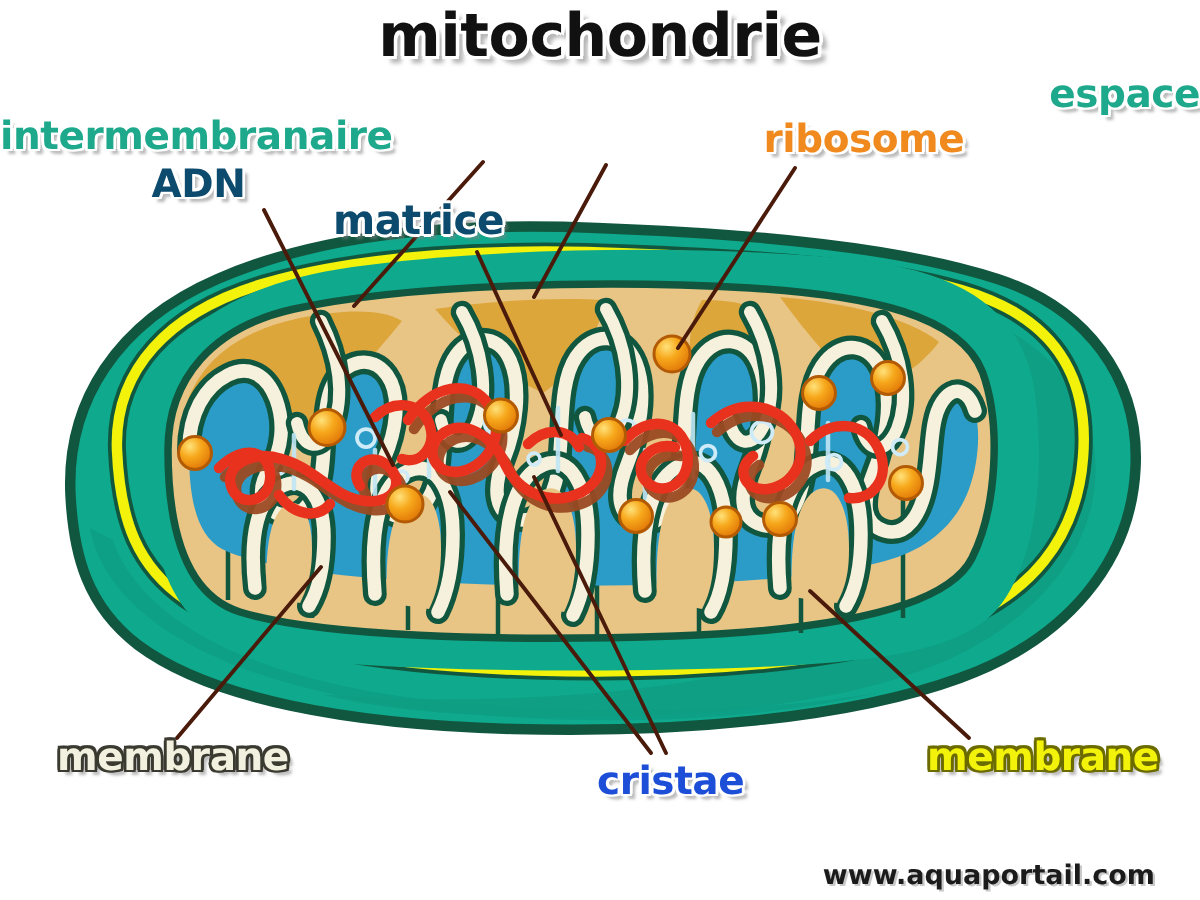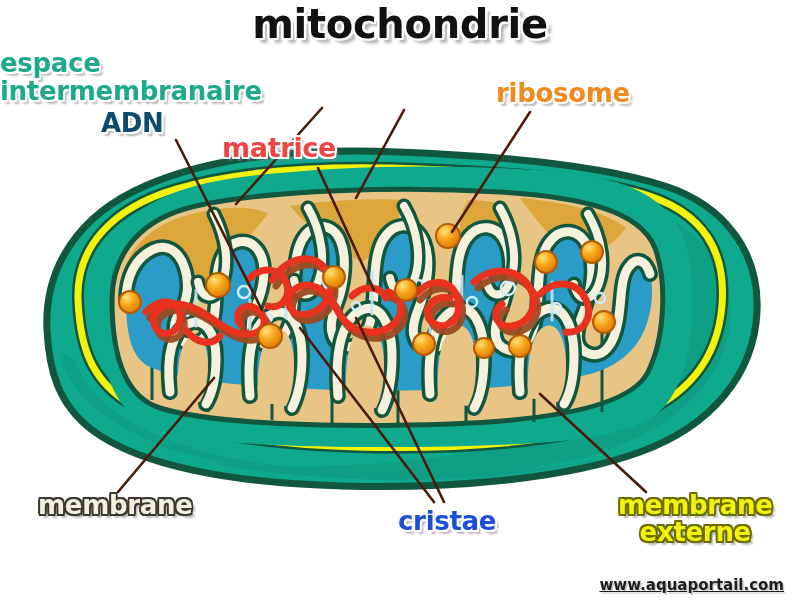--- a/index.html
+++ b/index.html
@@ -15,41 +15,41 @@
      text-shadow:
        -2px -2px 0 #fff, 2px -2px 0 #fff, -2px 2px 0 #fff, 2px 2px 0 #fff,
        0 -2.4px 0 #fff, 0 2.4px 0 #fff, -2.4px 0 0 #fff, 2.4px 0 0 #fff,
        5px 5px 3px rgba(120,120,120,.55);}
 
   .halo{ text-shadow:
        -1.6px -1.6px 0 #fff, 1.6px -1.6px 0 #fff, -1.6px 1.6px 0 #fff, 1.6px 1.6px 0 #fff,
        0 -1.9px 0 #fff, 0 1.9px 0 #fff, -1.9px 0 0 #fff, 1.9px 0 0 #fff,
        3.5px 3.5px 2px rgba(130,130,130,.55);}
 
-  #lbl-espace{font-size:26px;color:#1FA98C;left:0;right:0;top:50px;text-align:left;}
+  #lbl-espace{font-size:26px;color:#1FA98C;left:0;right:0;top:50px;text-align:right;}
   #lbl-inter {font-size:26px;color:#1FA98C;left:0;right:0;top:78px;text-align:left;}
   #lbl-adn   {font-size:26px;color:#0c4a6e;left:101px;top:110px;}
-  #lbl-matrice{font-size:27px;color:#ef4444;left:222px;top:134px;}
-  #lbl-ribo  {font-size:26px;color:#F08A1E;left:496px;top:80px;}
+  #lbl-matrice{font-size:27px;color:#0c4a6e;left:222px;top:134px;}
+  #lbl-ribo  {font-size:26px;color:#F08A1E;left:509px;top:80px;}
 
   #lbl-memint{font-size:26px;color:#F2F0DE;left:38px;top:492px;text-align:center;
      text-shadow:
        -1.6px -1.6px 0 #3a3a30, 1.6px -1.6px 0 #3a3a30, -1.6px 1.6px 0 #3a3a30, 1.6px 1.6px 0 #3a3a30,
        0 -1.9px 0 #3a3a30, 0 1.9px 0 #3a3a30, -1.9px 0 0 #3a3a30, 1.9px 0 0 #3a3a30,
        3.5px 3.5px 2px rgba(120,120,120,.5);}
   #lbl-cristae{font-size:26px;color:#1d4ed8;left:398px;top:508px;}
   #lbl-memext{font-size:26px;color:#F2F20A;left:618px;top:492px;text-align:center;
      text-shadow:
        -1.6px -1.6px 0 #6b6b00, 1.6px -1.6px 0 #6b6b00, -1.6px 1.6px 0 #6b6b00, 1.6px 1.6px 0 #6b6b00,
        0 -1.9px 0 #6b6b00, 0 1.9px 0 #6b6b00, -1.9px 0 0 #6b6b00, 1.9px 0 0 #6b6b00,
        3.5px 3.5px 2px rgba(120,120,120,.5);}
 
-  #watermark{position:absolute;right:16px;bottom:6px;font-size:15px;font-weight:bold;
+  #watermark{position:absolute;right:30px;bottom:6px;font-size:18px;font-weight:bold;
      color:#1b1b1b;font-family:"DejaVu Sans",sans-serif;
-     text-shadow:1.5px 1.5px 0 #c9c9c9;text-decoration:underline;}
+     text-shadow:1.5px 1.5px 0 #c9c9c9;}
 </style>
 </head>
 <body>
 
 <div id="stage">
 
   <svg id="art" viewBox="0 0 800 600">
     <defs>
       <radialGradient id="riboGrad" cx="35%" cy="30%" r="75%">
         <stop offset="0%" stop-color="#FFE27A"></stop>
@@ -341,16 +341,16 @@
   <div class="lbl halo" id="lbl-adn">ADN</div>
 
   <div class="lbl halo" id="lbl-matrice">matrice</div>
 
   <div class="lbl halo" id="lbl-ribo">ribosome</div>
 
   <div class="lbl" id="lbl-memint"><span>membrane</span><br></div>
 
   <div class="lbl halo" id="lbl-cristae">cristae</div>
 
-  <div class="lbl" id="lbl-memext"><span>membrane</span><br><span>externe</span></div>
+  <div class="lbl" id="lbl-memext"><span>membrane</span><br></div>
 
   <div id="watermark">www.aquaportail.com</div>
 </div>
 
 </body></html>

